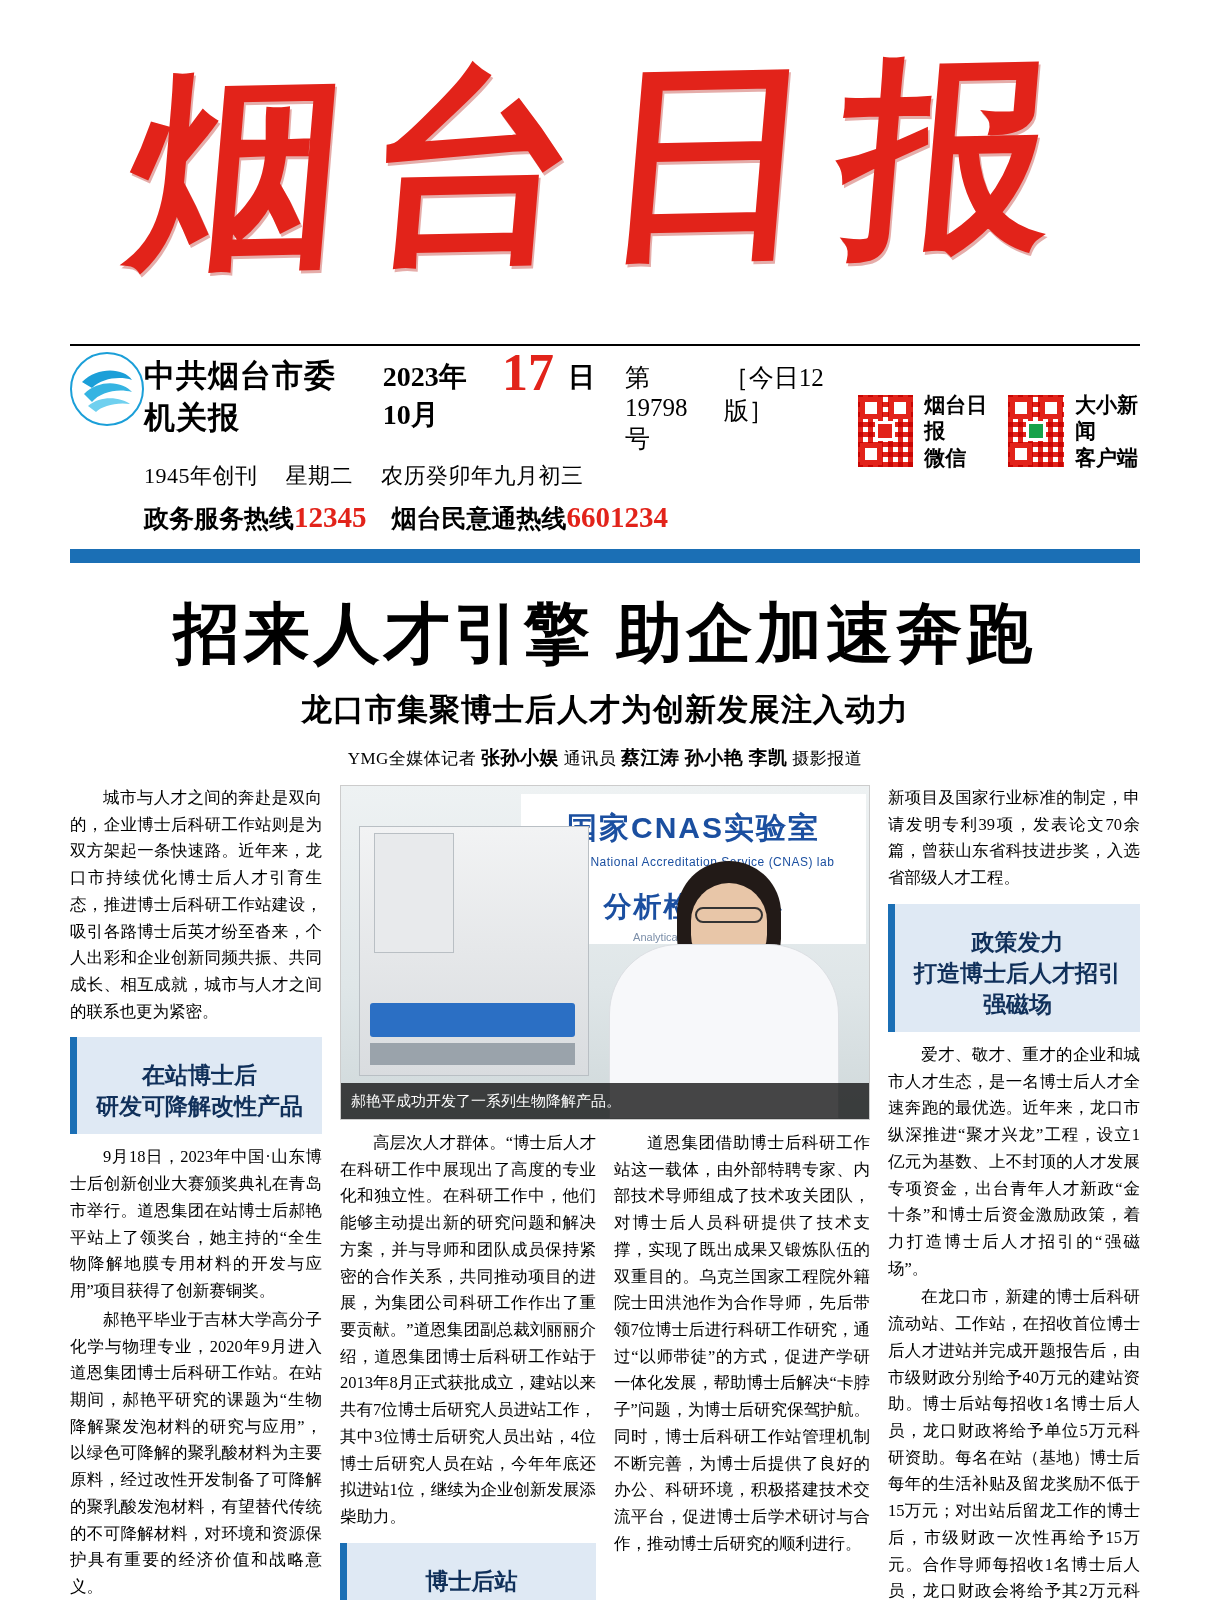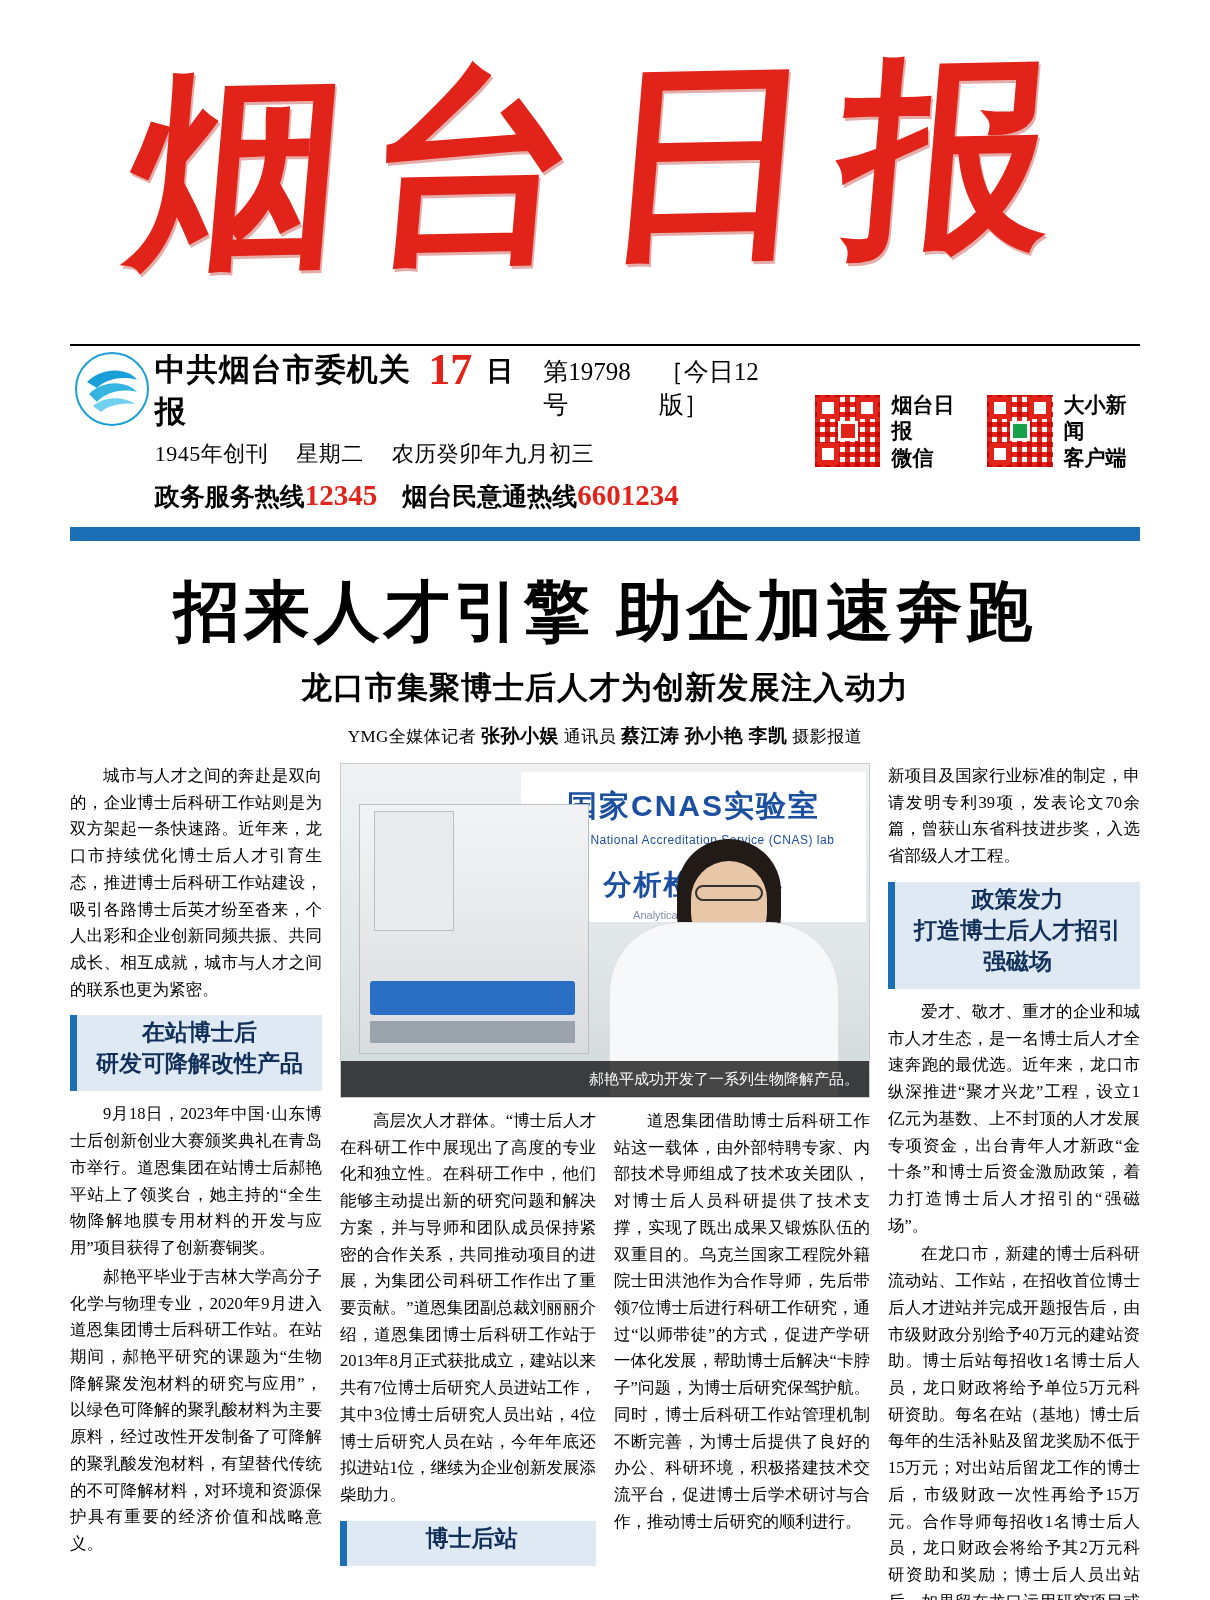--- a/index.html
+++ b/index.html
@@ -34,21 +34,21 @@
   .rule-top { border-top: 2px solid #000; margin-top: 14px; }
 
   
   .infoband { display: flex; align-items: stretch; }
   .logo-wrap { width: 92px; display: flex; align-items: flex-start; justify-content: center; padding-top: 6px; }
   .logo-circle { width: 74px; height: 74px; position: relative; }
   .infomid { flex: 1 1 auto; }
   .line1 { display: flex; align-items: baseline; gap: 14px; }
   .line1 .org { font-size: 31px; font-weight: 700; letter-spacing: 1px; }
   .line1 .date { font-size: 28px; font-weight: 700; margin-left: 8px; }
-  .line1 .bigday { font-size: 44px; font-weight: 700; color: #e2231a; line-height: .9; position: relative; top: 4px; }
+  .line1 .bigday { font-size: 52px; font-weight: 700; color: #e2231a; line-height: .9; position: relative; top: 4px; }
   .line1 .dayunit { font-size: 27px; font-weight: 700; }
   .line1 .issue { font-size: 25px; margin-left: 16px; }
   .line1 .pages { font-size: 25px; }
   .line2 { font-size: 22px; margin-top: 6px; letter-spacing: .5px; }
   .line2 span { margin-right: 22px; }
   .line3 { font-size: 25px; font-weight: 700; margin-top: 10px; }
   .line3 .num { color: #e2231a; font-size: 29px; font-weight: 700; letter-spacing: 0; }
   .line4 { font-size: 24px; font-weight: 700; margin-top: 6px; }
 
   .qr-area { display: flex; gap: 16px; align-items: flex-start; padding-left: 18px; padding-top: 46px; }
@@ -88,21 +88,21 @@
   .cols { display: flex; gap: 18px; margin-top: 14px; }
   .col { width: 258px; font-size: 16.5px; line-height: 1.62; text-align: justify; }
   .col.mid { width: 530px; }
   .col p { margin: 0 0 2px 0; text-indent: 2em; }
   .col p.noind { text-indent: 0; }
 
   
   .sect-box {
     background: #dfe9f4;
     border-left: 7px solid #1b6fb5;
-    padding: 2px 10px 12px 10px;
+    padding: 23px 10px 12px 10px;
     margin: 12px 0 10px 0;
     text-align: center;
   }
   .sect-box .t {
     font-family: "Liberation Sans", sans-serif;
     font-size: 23px; font-weight: 700; line-height: 1.35; color: #10305a;
   }
 
   
   .photo { width: 530px; height: 335px; position: relative; overflow: hidden; border: 1px solid #ccc; background: #cfd7d9; }
@@ -114,21 +114,21 @@
   .ph-sign .s4 { color: #7b8ea8; font-family: "Liberation Sans", sans-serif; font-size: 11px; text-align: center; }
   .ph-machine { position: absolute; left: 18px; top: 40px; width: 230px; height: 250px; background: linear-gradient(180deg,#f2f3f4,#d9dcdf); border: 1px solid #b9bfc4; }
   .ph-machine .bar { position: absolute; left: 14px; top: 6px; width: 80px; height: 120px; background: #e8eaec; border: 1px solid #b9bfc4; }
   .ph-machine .tray { position: absolute; left: 10px; bottom: 38px; width: 205px; height: 34px; background: #2b6fc4; border-radius: 3px; }
   .ph-machine .tray2 { position: absolute; left: 10px; bottom: 10px; width: 205px; height: 22px; background: #9aa3ab; }
   .ph-person { position: absolute; right: 20px; bottom: 0; width: 250px; height: 255px; }
   .ph-person .coat { position: absolute; left: 10px; bottom: 0; width: 230px; height: 175px; background: #f7f8fa; border-radius: 70px 70px 0 0; border: 1px solid #dcdfe3; }
   .ph-person .head { position: absolute; left: 92px; bottom: 150px; width: 76px; height: 86px; background: #e8c6a8; border-radius: 38px 38px 34px 34px; }
   .ph-person .hair { position: absolute; left: 78px; bottom: 140px; width: 104px; height: 118px; background: #221a17; border-radius: 52px 52px 40px 40px; clip-path: polygon(0 0,100% 0,100% 100%,72% 100%,72% 36%,28% 36%,28% 100%,0 100%); }
   .ph-person .glasses { position: absolute; left: 96px; bottom: 196px; width: 68px; height: 16px; border: 2px solid #333; border-radius: 8px; }
-  .ph-caption { position: absolute; left: 0; right: 0; bottom: 0; background: rgba(0,0,0,.72); color: #fff; font-size: 15px; padding: 6px 10px; text-align: right; }
+  .ph-caption { position: absolute; left: 0; right: 0; bottom: 0; background: rgba(0,0,0,.72); color: #fff; font-size: 15px; padding: 6px 10px; text-align: left; }
 </style>
 </head>
 <body>
 
 <div class="page">
 
   <div class="masthead">
     <div class="masthead-title">烟台日报</div>
   </div>
 
@@ -142,20 +142,21 @@
           <path d="M12 30 C28 14, 54 16, 62 28 C50 24, 32 26, 22 36 Z" fill="#1b9fd8"></path>
           <path d="M14 42 C30 26, 54 30, 62 40 C48 36, 30 40, 22 50 Z" fill="#35b4e2"></path>
           <path d="M18 54 C32 42, 52 46, 60 52 C46 50, 32 54, 26 60 Z" fill="#6fd0ef"></path>
         </svg>
       </div>
     </div>
 
     <div class="infomid">
       <div class="line1">
         <span class="org">中共烟台市委机关报</span>
+        <span class="date">2023年10月</span>
         <span class="bigday">17</span>
         <span class="dayunit">日</span>
         <span class="issue">第19798号</span>
         <span class="pages">［今日12版］</span>
       </div>
       <div class="line2">
         <span>1945年创刊</span>
         <span>星期二</span>
         <span>农历癸卯年九月初三</span>
       </div>

